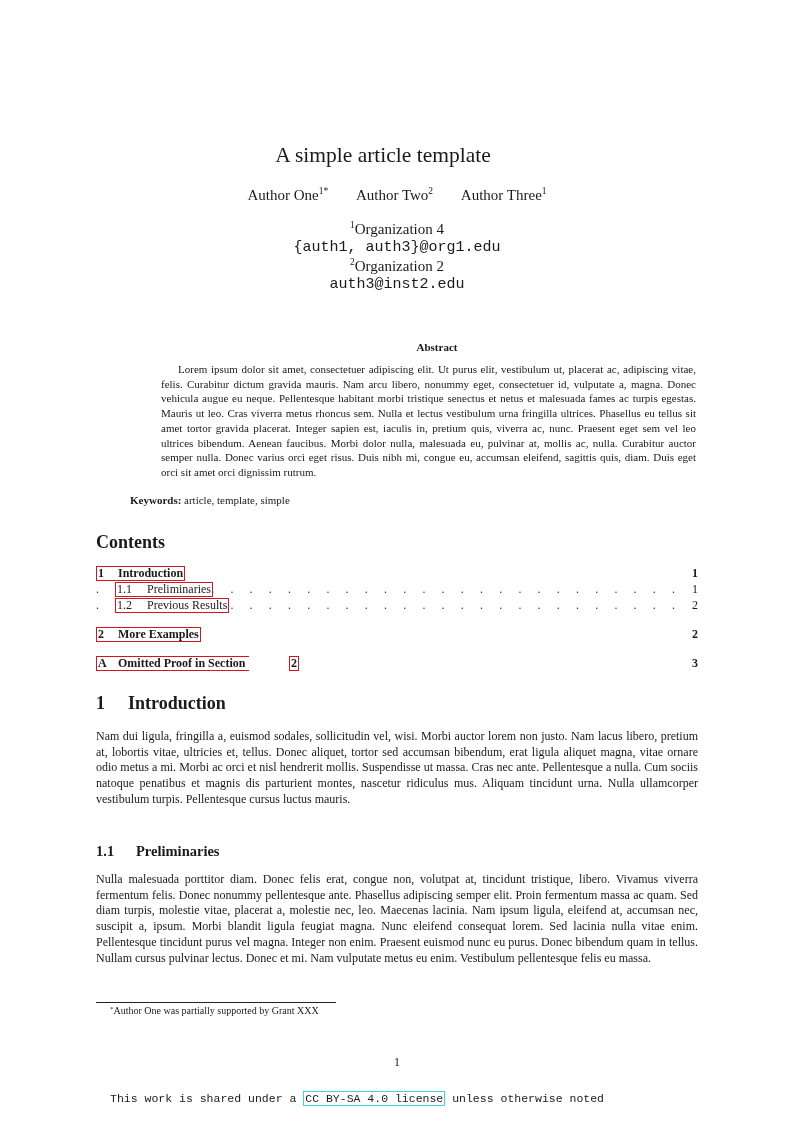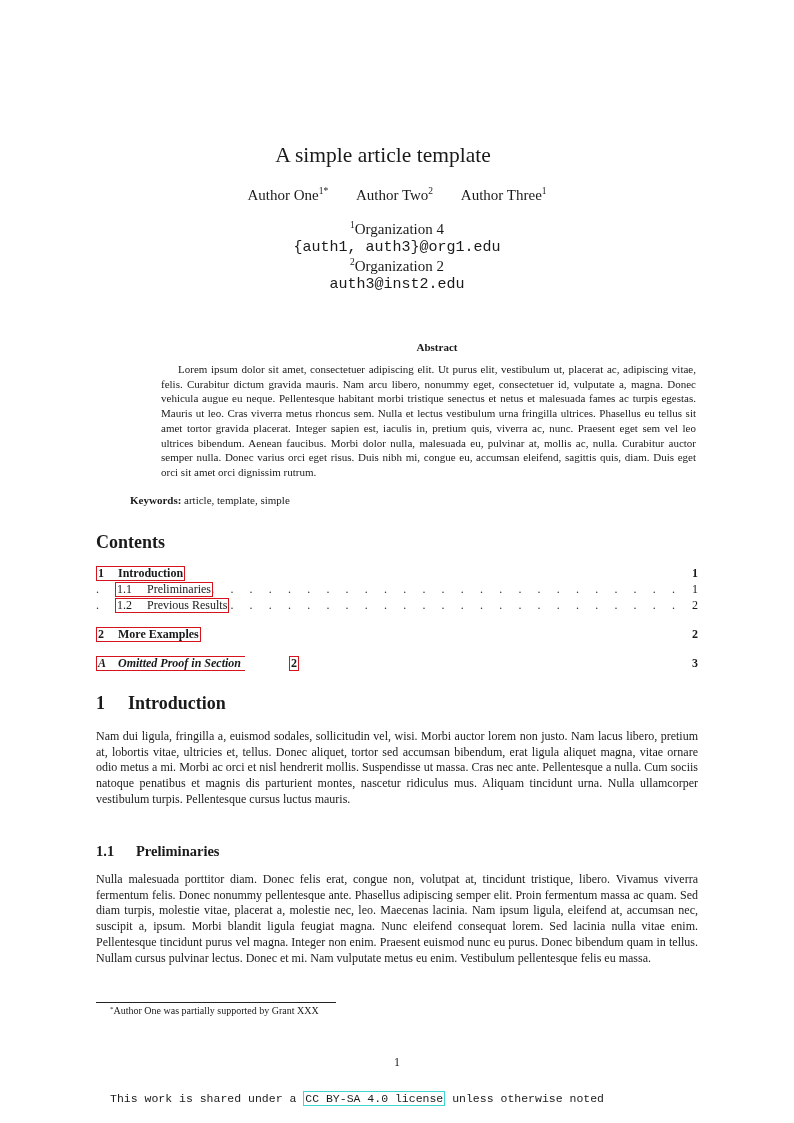--- a/index.html
+++ b/index.html
@@ -87,21 +87,21 @@
 <div class="toc-row sub serif" style="top:598px;">
   <span class="dots">. . . . . . . . . . . . . . . . . . . . . . . . . . . . . . . . . . . . . . . . . . . . . . . . . . .</span>
   <span class="lnk"><span class="num">1.2</span><span>Previous Results</span></span>
   <span class="pg">2</span>
 </div>
 <div class="toc-row top serif" style="top:627px;">
   <span class="lnk"><span class="num">2</span><span>More Examples</span></span>
   <span class="pg">2</span>
 </div>
 <div class="toc-row top serif" style="top:656px;">
-  <span class="lnk" style="border-right:none;font-style:italic;"><span class="num">A</span><span>Omitted Proof in Section</span>&nbsp;</span>
+  <span class="lnk" style="border-right:none;"><span class="num">A</span><span>Omitted Proof in Section</span>&nbsp;</span>
   <span class="lnk" style="left:193px; padding:0 1px;">2</span>
   <span class="pg">3</span>
 </div>
 
 <div class="abs sec-h serif"><span class="n">1</span><span>Introduction</span></div>
 <div class="abs para p1 serif">Nam dui ligula, fringilla a, euismod sodales, sollicitudin vel, wisi. Morbi auctor lorem non justo. Nam lacus libero, pretium at, lobortis vitae, ultricies et, tellus. Donec aliquet, tortor sed accumsan biben­dum, erat ligula aliquet magna, vitae ornare odio metus a mi. Morbi ac orci et nisl hendrerit mollis. Suspendisse ut massa. Cras nec ante. Pellentesque a nulla. Cum sociis natoque penatibus et magnis dis parturient montes, nascetur ridiculus mus. Aliquam tincidunt urna. Nulla ullamcorper vestibulum turpis. Pellentesque cursus luctus mauris.</div>
 
 <div class="abs subsec-h serif"><span class="n">1.1</span><span>Preliminaries</span></div>
 <div class="abs para p2 serif">Nulla malesuada porttitor diam. Donec felis erat, congue non, volutpat at, tincidunt tristique, libero. Vivamus viverra fermentum felis. Donec nonummy pellentesque ante. Phasellus adipiscing semper elit. Proin fermentum massa ac quam. Sed diam turpis, molestie vitae, placerat a, molestie nec, leo. Maecenas lacinia. Nam ipsum ligula, eleifend at, accumsan nec, suscipit a, ipsum. Morbi blandit ligula feugiat magna. Nunc eleifend consequat lorem. Sed lacinia nulla vitae enim. Pellentesque tincidunt purus vel magna. Integer non enim. Praesent euismod nunc eu purus. Donec bibendum quam in tellus. Nullam cursus pulvinar lectus. Donec et mi. Nam vulputate metus eu enim. Vestibulum pellentesque felis eu massa.</div>
 

